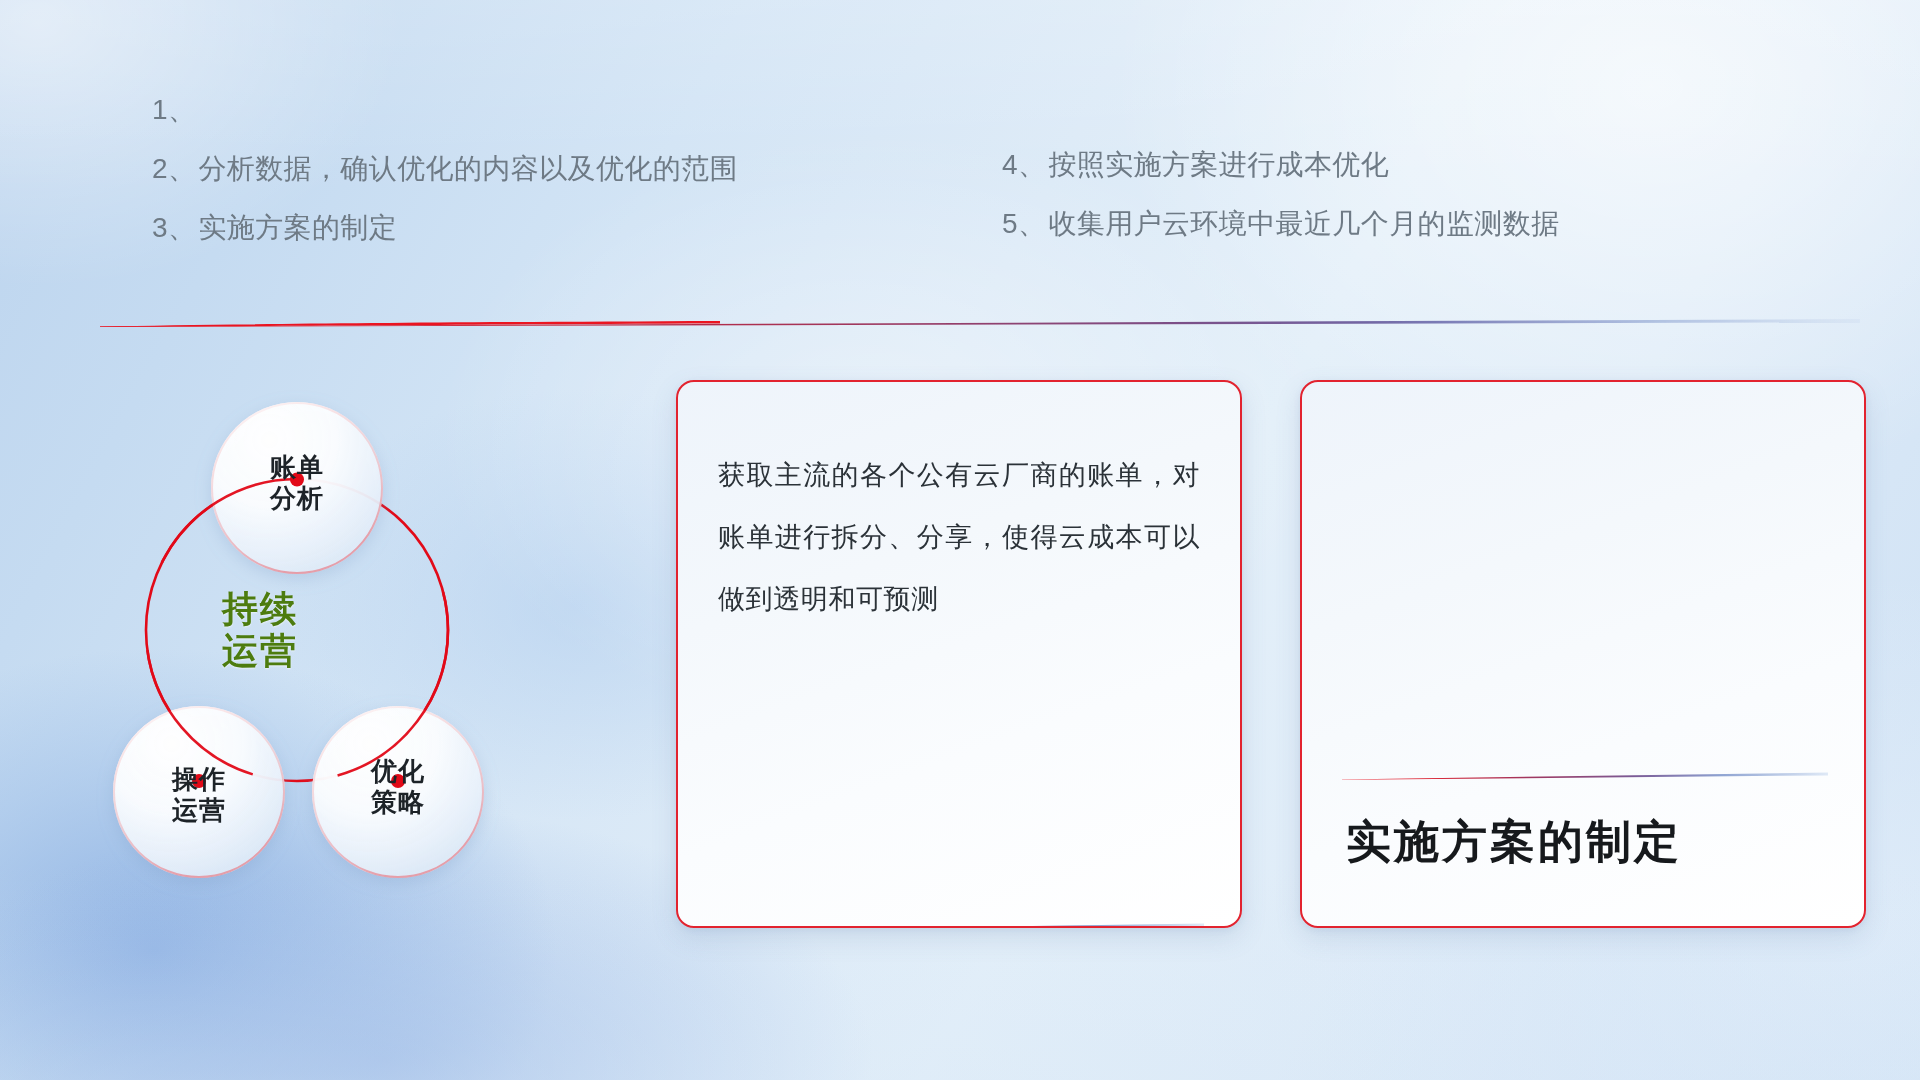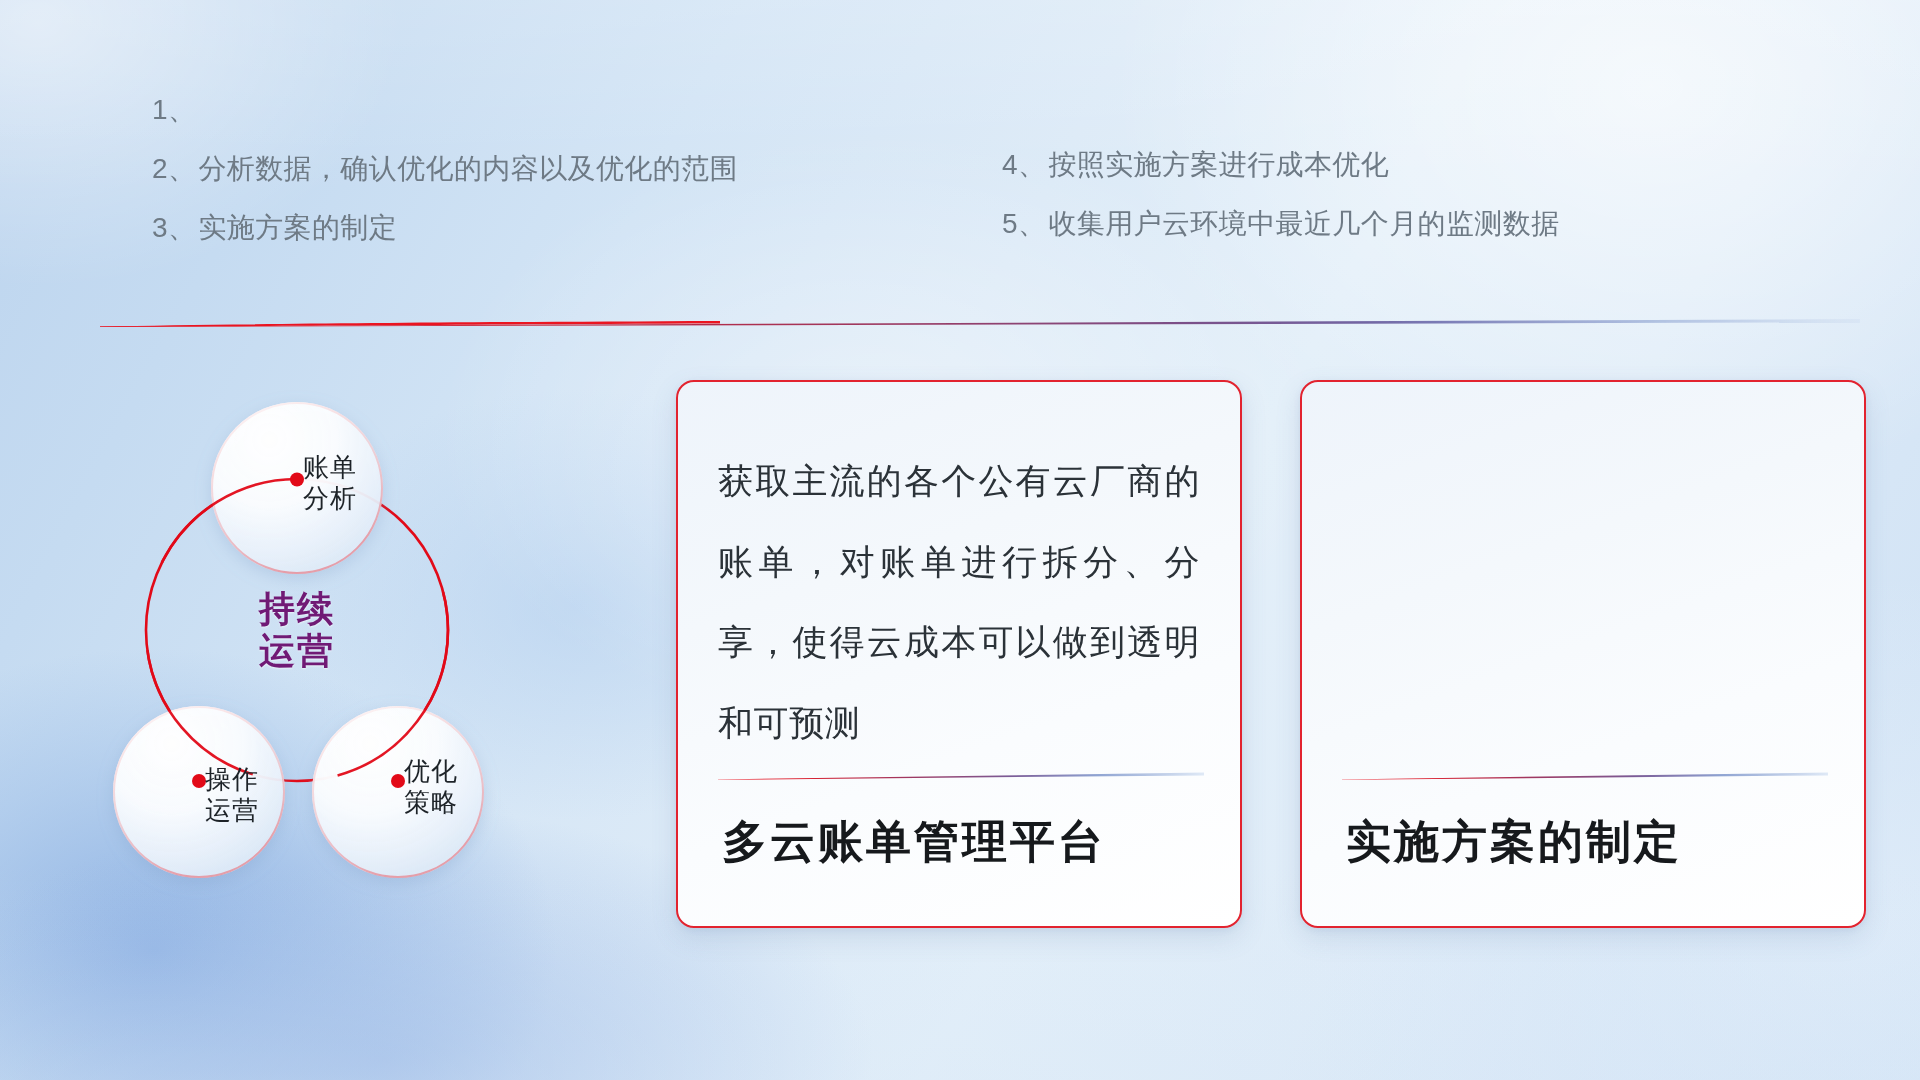--- a/index.html
+++ b/index.html
@@ -52,47 +52,46 @@
     margin-bottom:31px;white-space:nowrap;
     font-weight:400;letter-spacing:.4px;
   }
   .bnum{margin-right:2px;}
   
   #divider{position:absolute;left:100px;top:313px;width:1760px;height:11px;z-index:3;}
   
   #venn{position:absolute;left:95px;top:340px;width:560px;height:620px;z-index:4;}
   .vsvg{position:absolute;inset:0;}
   .vcircle-label{
-    position:absolute;text-align:right;
-    color:#1d2328;font-weight:400;line-height:1.18;
+    position:absolute;text-align:center;
+    color:#1d2328;font-weight:700;line-height:1.18;
     font-size:26px;letter-spacing:1px;
   }
   .center-label{
-    position:absolute;text-align:center;
-    color:#701a75;font-weight:700;line-height:1.16;
+    position:absolute;
+    color:#4d7c0f;font-weight:700;line-height:1.16;
     font-size:36px;letter-spacing:2px;
     text-shadow:0 1px 2px rgba(255,255,255,.6);
   }
   
   #cards{position:absolute;left:676px;top:380px;width:1200px;height:560px;z-index:4;display:flex;gap:58px;}
   .card{
     width:566px;height:548px;box-sizing:border-box;
     border:2px solid #e2232f;border-radius:18px;
     background:linear-gradient(160deg,#eef4fb 0%,#f4f8fc 34%,#fafcfe 64%,#ffffff 100%);
     box-shadow:0 10px 26px rgba(90,120,160,.16), 0 2px 6px rgba(90,120,160,.10);
     padding:62px 40px 0 40px;
     display:flex;flex-direction:column;
     position:relative;overflow:hidden;
   }
   .card-body{
-    color:#2b3238;font-size:35px;line-height:2.30;
+    color:#2b3238;font-size:27px;line-height:2.30;
     letter-spacing:.6px;font-weight:400;
     text-align:justify;text-align-last:left;
     flex:0 0 auto;
-    font-family:Liberation Mono, monospace;
   }
   .card-rule{
     margin-top:auto;margin-bottom:0;
     width:486px;height:9px;flex:0 0 auto;
   }
   .card-title{
     color:#16191c;font-weight:700;
     font-size:45px;letter-spacing:3px;
     line-height:1;padding:44px 0 62px 4px;
     flex:0 0 auto;white-space:nowrap;
@@ -246,21 +245,20 @@
             <stop offset="18%" stop-color="#d81828"></stop>
             <stop offset="40%" stop-color="#9d3a64"></stop>
             <stop offset="60%" stop-color="#7b5b96"></stop>
             <stop offset="78%" stop-color="#8fa4d2"></stop>
             <stop offset="100%" stop-color="#dfe9f6"></stop>
           </linearGradient>
         </defs>
         <path d="M0,8.4 L486,1.6 L486,4.4 L0,8.8 Z" fill="url(#cr1)"></path>
       </svg>
     </div>
-    <div class="card-title">多云账单管理平台</div>
   </div>
 
   <div class="card">
     <div class="card-rule">
       <svg width="486" height="9" viewBox="0 0 486 9" preserveAspectRatio="none">
         <defs>
           <linearGradient id="cr2" x1="0" y1="0" x2="1" y2="0">
             <stop offset="0%" stop-color="#ee0a16"></stop>
             <stop offset="18%" stop-color="#d81828"></stop>
             <stop offset="40%" stop-color="#9d3a64"></stop>

